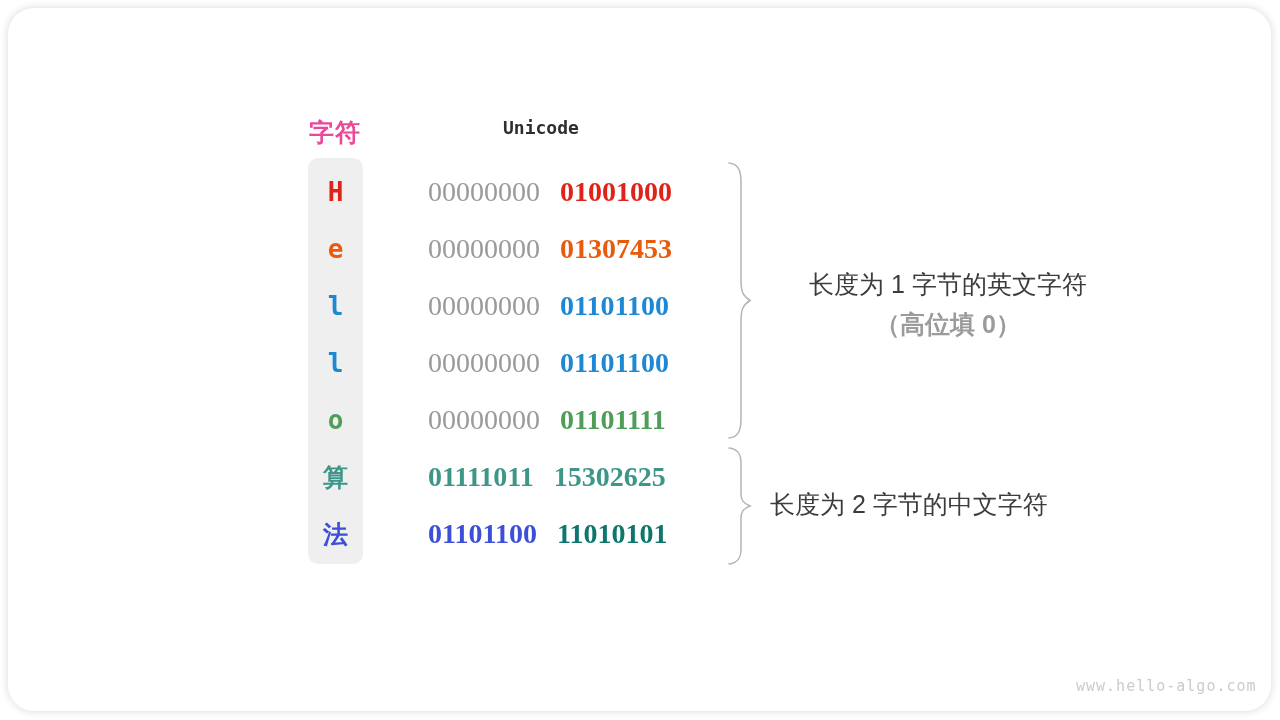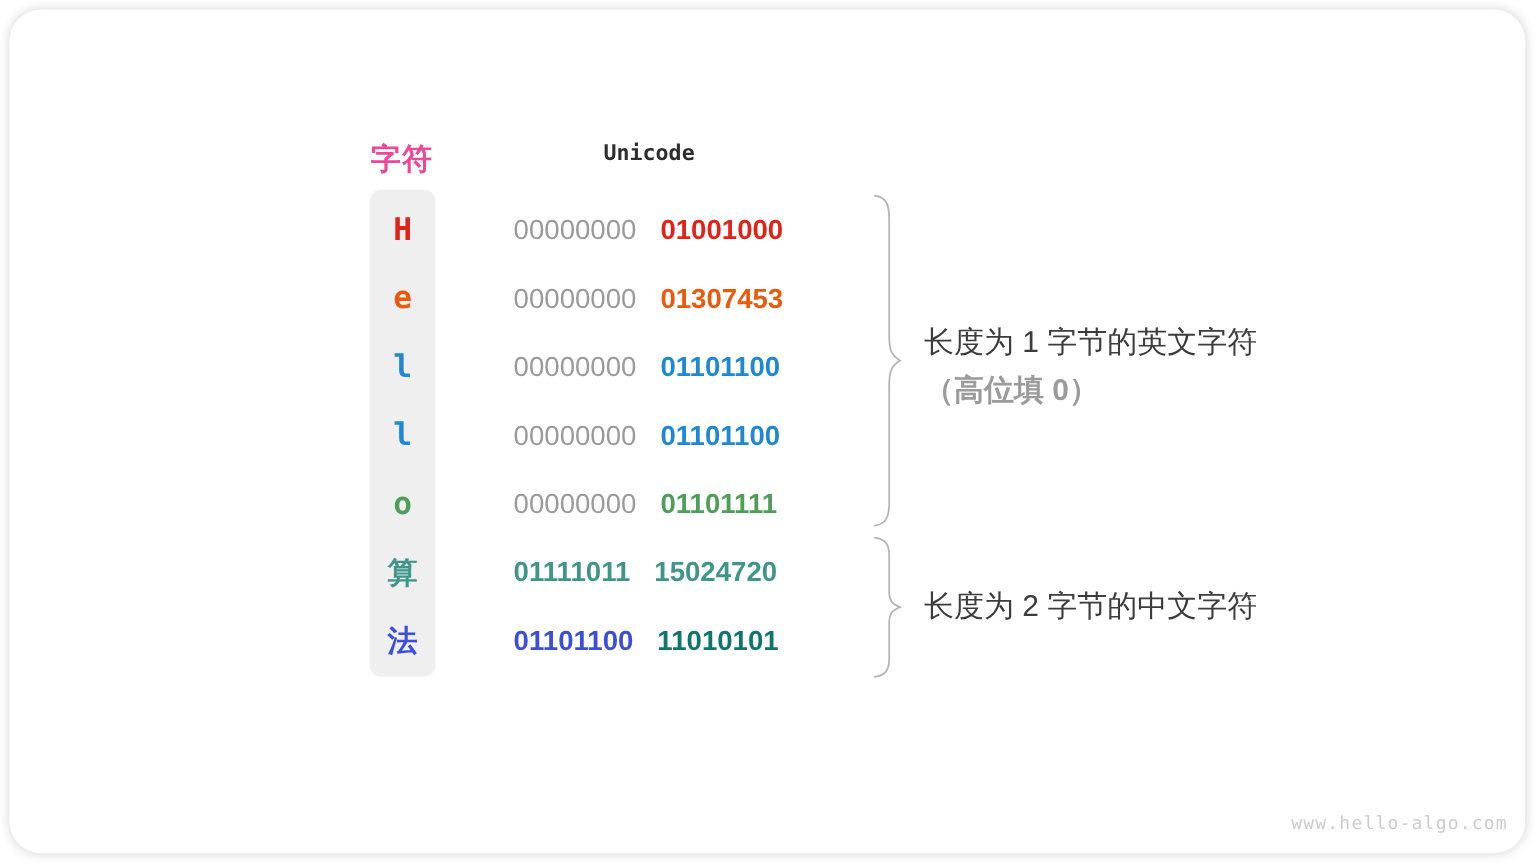--- a/index.html
+++ b/index.html
@@ -28,28 +28,28 @@
   }
   .row { position:absolute; left:0; width:100%; height:57px; }
   .row .ch {
     position:absolute; left:308px; width:55px; text-align:center;
     top:50%; transform:translateY(-50%);
     font-family:"DejaVu Sans Mono", monospace; font-weight:bold; font-size:26px;
   }
   .row .ch.cjk { font-family:"Liberation Sans", sans-serif; font-size:25px; }
   .row .bin {
     position:absolute; left:428px; top:50%; transform:translateY(-50%);
-    font-family:Liberation Sans, sans-serif; font-size:23px; white-space:nowrap;
+    font-family:Liberation Serif, serif; font-size:28px; white-space:nowrap;
   }
   .byte-high.gray { font-weight:normal; }
   .byte-high.colored { font-weight:bold; }
   .byte-low { font-weight:bold; margin-left:20px; }
   .brace { position:absolute; }
   .note1 {
-    position:absolute; left:770px; top:268px; width:356px; 
+    position:absolute; left:770px; top:268px; width:356px; text-align:center;
     font-size:25px; color:#3c3c3c;
   }
   .note1 .sub { margin-top:7px; color:#9b9b9b; font-weight:bold; }
   .note2 {
     position:absolute; left:770px; top:488px; width:356px; text-align:left;
     font-size:25px; color:#3c3c3c;
   }
   .wm {
     position:absolute; left:1076px; top:677px;
     font-family:"DejaVu Sans Mono", monospace;
@@ -82,21 +82,21 @@
     <div class="row" style="top: 334px;">
       <span class="ch" style="color: rgb(30, 136, 212);">l</span>
       <span class="bin"><span class="byte-high gray" style="color: rgb(154, 154, 154);">00000000</span><span class="byte-low" style="color: rgb(30, 136, 212);">01101100</span></span>
     </div>
     <div class="row" style="top: 391px;">
       <span class="ch" style="color: rgb(78, 158, 88);">o</span>
       <span class="bin"><span class="byte-high gray" style="color: rgb(154, 154, 154);">00000000</span><span class="byte-low" style="color: rgb(78, 158, 88);">01101111</span></span>
     </div>
     <div class="row" style="top: 448px;">
       <span class="ch cjk" style="color: rgb(62, 150, 137);">算</span>
-      <span class="bin"><span class="byte-high colored" style="color: rgb(62, 150, 137);">01111011</span><span class="byte-low" style="color: rgb(62, 150, 137);">15024720</span></span>
+      <span class="bin"><span class="byte-high colored" style="color: rgb(62, 150, 137);">01111011</span><span class="byte-low" style="color: rgb(62, 150, 137);">15302625</span></span>
     </div>
     <div class="row" style="top: 505px;">
       <span class="ch cjk" style="color: rgb(59, 79, 216);">法</span>
       <span class="bin"><span class="byte-high colored" style="color: rgb(59, 79, 216);">01101100</span><span class="byte-low" style="color: #0f766e;">11010101</span></span>
     </div>
   </div>
 
 <svg class="brace" style="left:726px; top:162px;" width="26" height="277" viewBox="0 0 26 277">
   <path d="M3,1 C12,2 15,8 15,20 L15,118 C15,130 17,134 24,138.5 C17,143 15,147 15,159 L15,257 C15,269 12,275 3,276" fill="none" stroke="#b5b5b5" stroke-width="1.5" stroke-linecap="round"></path>
 </svg>

